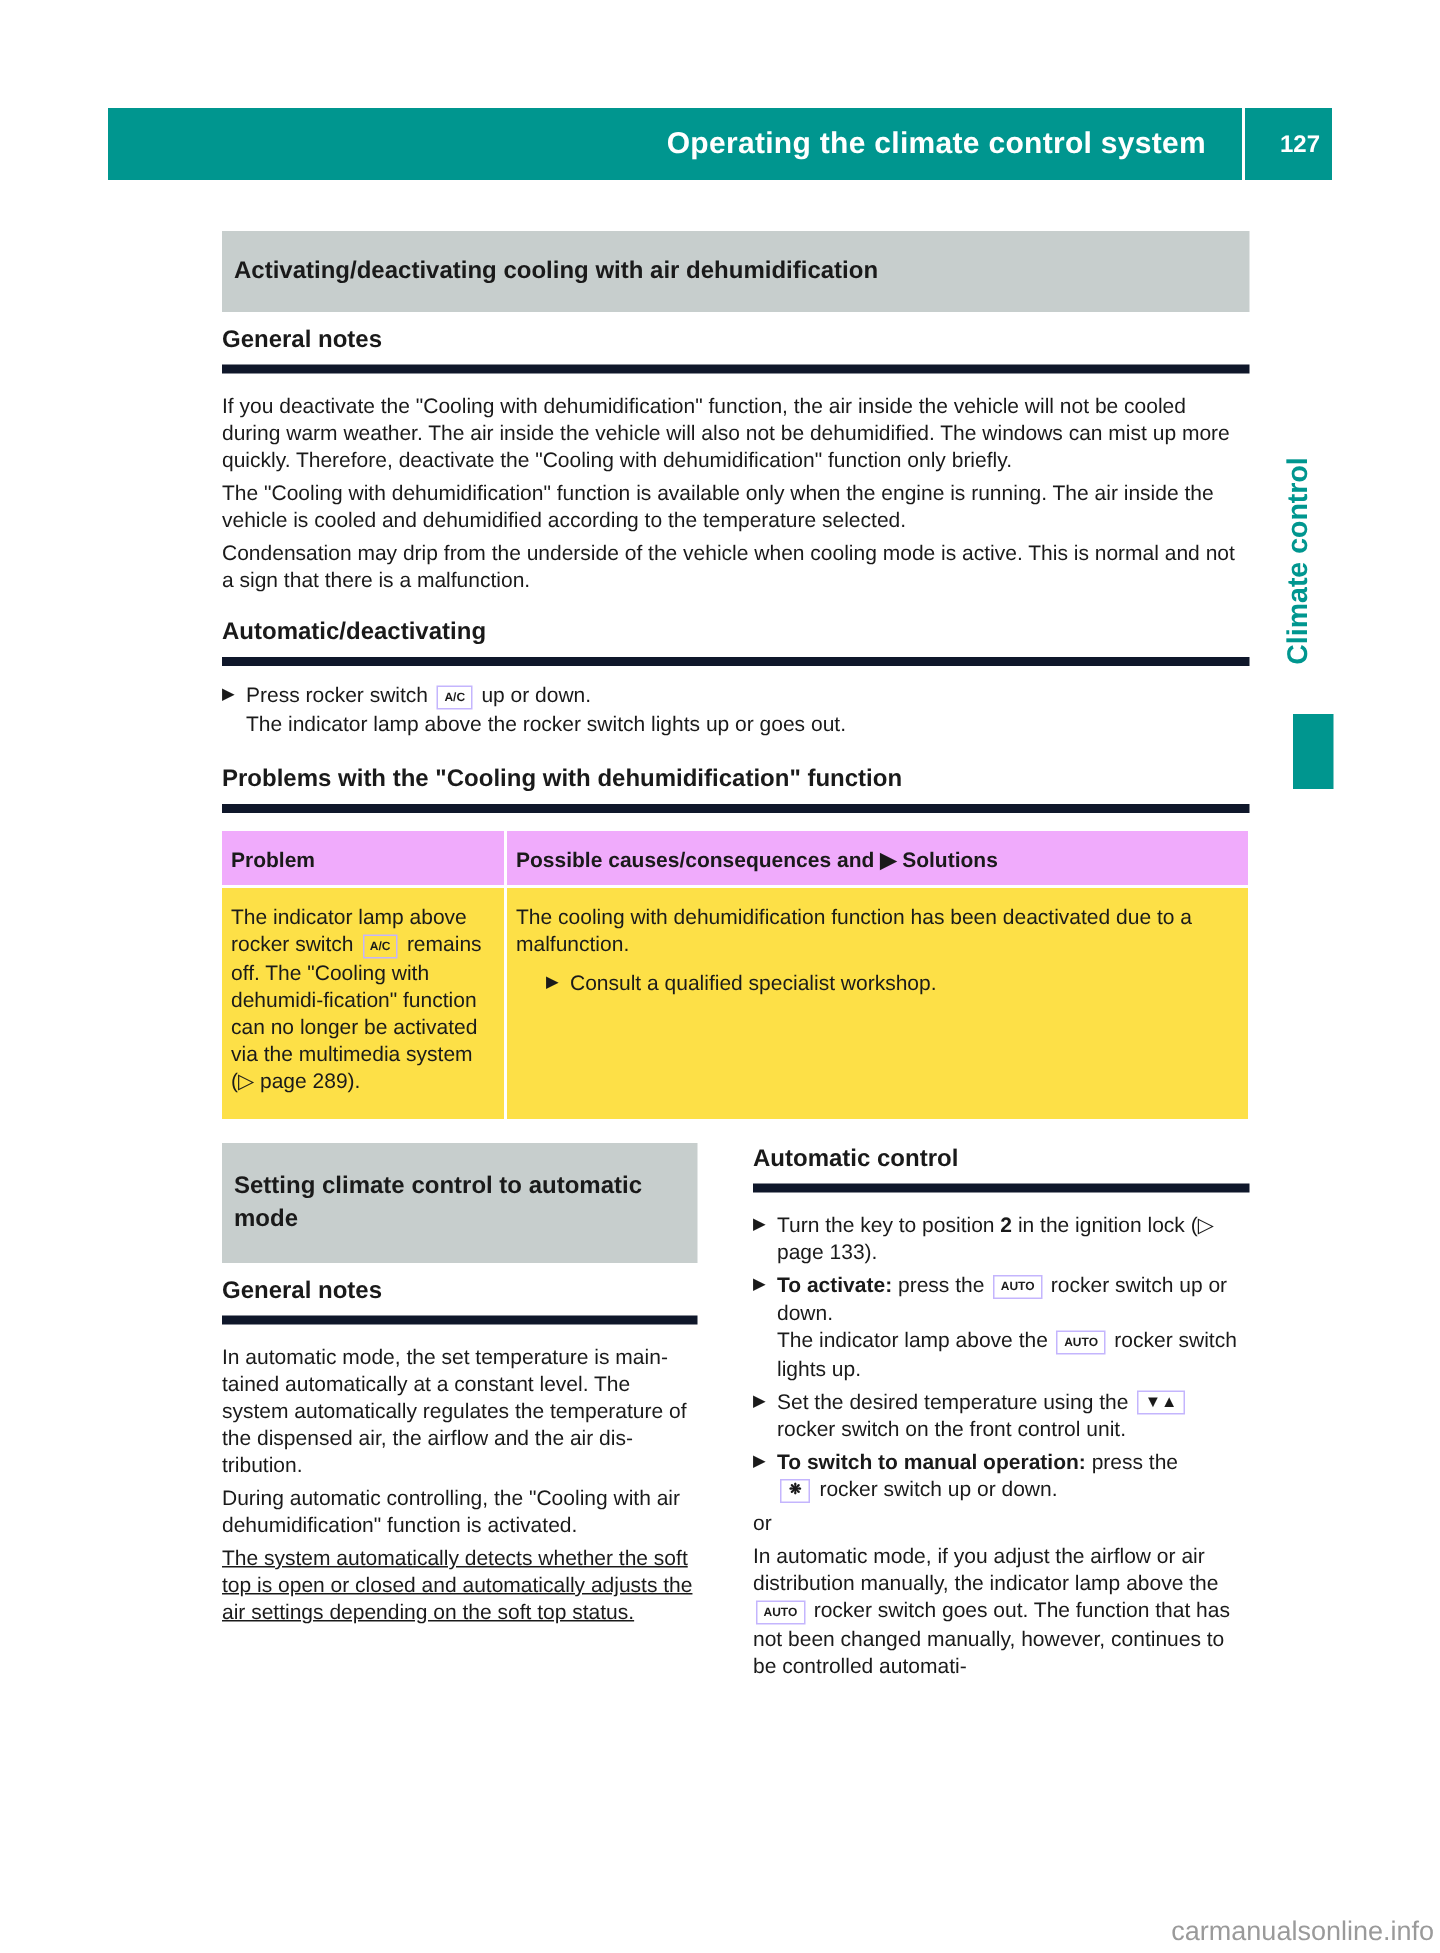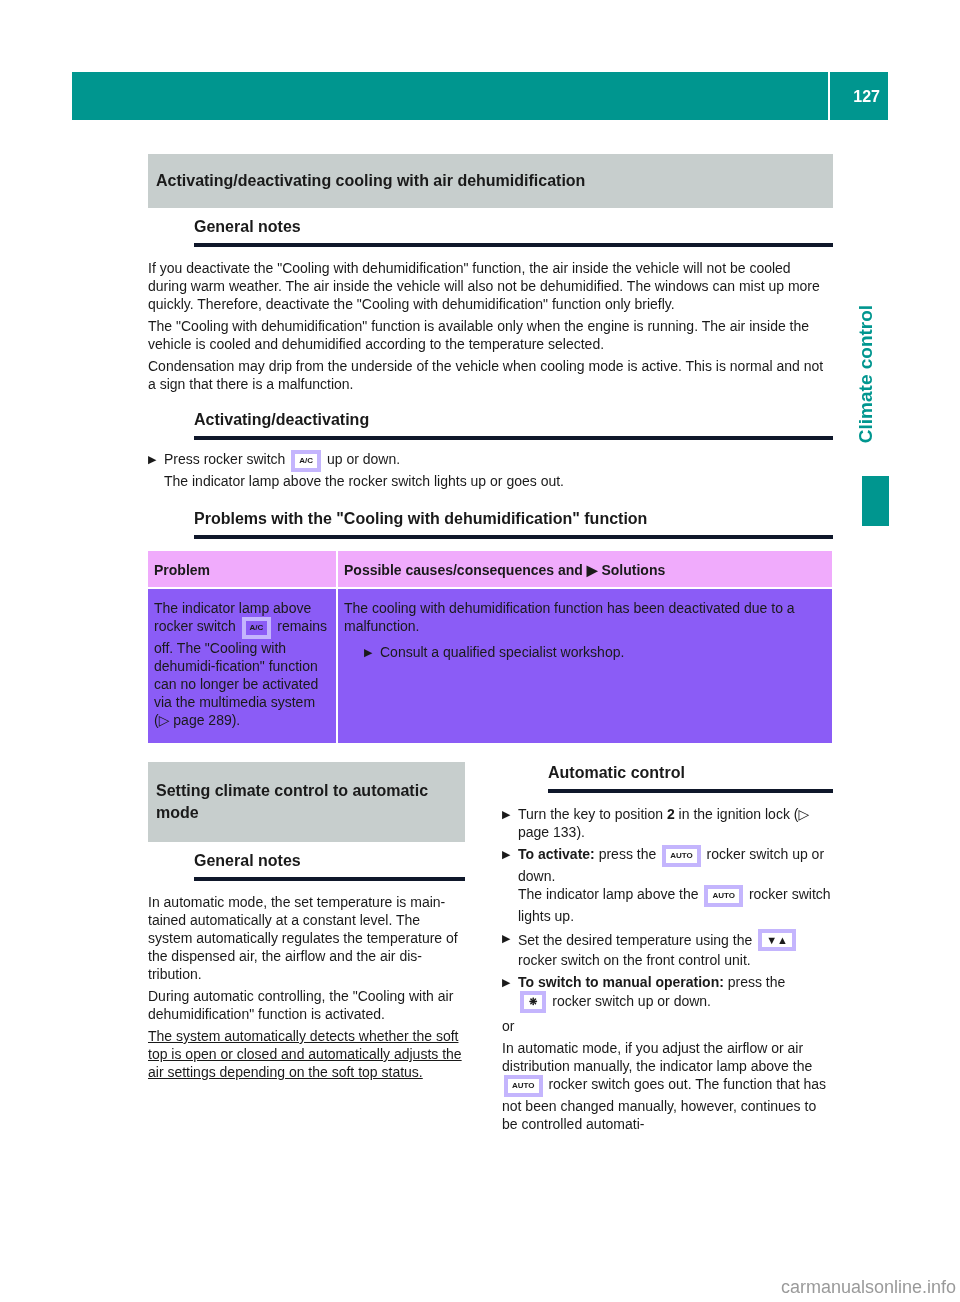--- a/index.html
+++ b/index.html
@@ -9,52 +9,53 @@
   .header-title { position:absolute; right:84px; top:0; line-height:48px; font-size:20px; font-weight:bold; color:#fff; letter-spacing:0.2px; }
   .header-divider { position:absolute; right:58px; top:0; width:2px; height:48px; background:#fff; }
   .header-page { position:absolute; right:8px; top:0; line-height:50px; font-size:16px; font-weight:bold; color:#ffffff; }
 
   .side-tab-label { position:absolute; left:852px; top:360px; transform:rotate(-90deg); transform-origin:center;
          width:200px; height:28px; margin-left:-86px; font-size:19px; font-weight:bold; color:#00968f; line-height:28px; text-align:center; white-space:nowrap; }
   .side-tab-square { position:absolute; left:862px; top:476px; width:27px; height:50px; background:#00968f; }
 
   .content { position:absolute; left:148px; }
   .sec-band { background:#c7cecd; font-weight:bold; font-size:16px; padding:18px 8px; }
-  .h2 { font-weight:bold; font-size:16px; padding-bottom:7px; border-bottom:4px solid #0f172a;margin-left:46px; }
+  .h2 { font-weight:bold; font-size:16px; padding-bottom:7px; border-bottom:6px solid #0f172a; }
   .para { font-size:14px; line-height:18px; margin:0; }
   .bullet { font-size:14px; line-height:18px; padding-left:16px; position:relative; }
   .bullet::before { content:"\25B6"; position:absolute; left:0; top:0; font-size:11px; }
-  .key { display:inline-block; border:4px solid #c4b5fd; font-size:8px; font-weight:bold; padding:0 4px; line-height:14px; vertical-align:1px; margin:0 2px; }
+  .key { display:inline-block; border:1px solid #c4b5fd; font-size:8px; font-weight:bold; padding:0 4px; line-height:14px; vertical-align:1px; margin:0 2px; }
   b { font-weight:bold; }
 
   table.prob { border-collapse:separate; border-spacing:2px 0; font-size:14px; line-height:18px; width:688px; margin-left:-2px; }
   table.prob th { background:#f0abfc; text-align:left; font-weight:bold; padding:10px 6px 8px 6px; }
-  table.prob td { background:#8b5cf6; vertical-align:top; padding:10px 6px 8px 6px; }
+  table.prob td { background:#fde047; vertical-align:top; padding:10px 6px 8px 6px; }
   table.prob tr.body td { border-top:2px solid #fff; }
   .footer { position:absolute; right:4px; bottom:4px; font-size:18px; color:#9a9a9a; }
 </style>
 </head>
 <body>
 
 <div class="header-bar">
+  <span class="header-title">Operating the climate control system</span>
   <span class="header-divider"></span>
   <span class="header-page">127</span>
 </div>
 
 <div class="side-tab-label">Climate control</div>
 <div class="side-tab-square"></div>
 
 <div class="content" style="top:154px; width:685px;">
   <div class="sec-band">Activating/deactivating cooling with air dehumidification</div>
   <div class="h2" style="margin-top:10px;">General notes</div>
   <p class="para" style="margin-top:12px;">If you deactivate the "Cooling with dehumidification" function, the air inside the vehicle will not be cooled during warm weather. The air inside the vehicle will also not be dehumidified. The windows can mist up more quickly. Therefore, deactivate the "Cooling with dehumidification" function only briefly.</p>
   <p class="para" style="margin-top:4px;">The "Cooling with dehumidification" function is available only when the engine is running. The air inside the vehicle is cooled and dehumidified according to the temperature selected.</p>
   <p class="para" style="margin-top:4px;">Condensation may drip from the underside of the vehicle when cooling mode is active. This is normal and not a sign that there is a malfunction.</p>
 
-  <div class="h2" style="margin-top:18px;">Activating/deactivating</div>
+  <div class="h2" style="margin-top:18px;">Automatic/deactivating</div>
   <div class="bullet" style="margin-top:10px;">
     <span>Press rocker switch</span>
     <span class="key">A/C</span>
     <span>up or down.</span><br>
     <span>The indicator lamp above the rocker switch lights up or goes out.</span>
   </div>
 
   <div class="h2" style="margin-top:20px;">Problems with the "Cooling with dehumidification" function</div>
 
   <table class="prob" style="margin-top:12px;">

